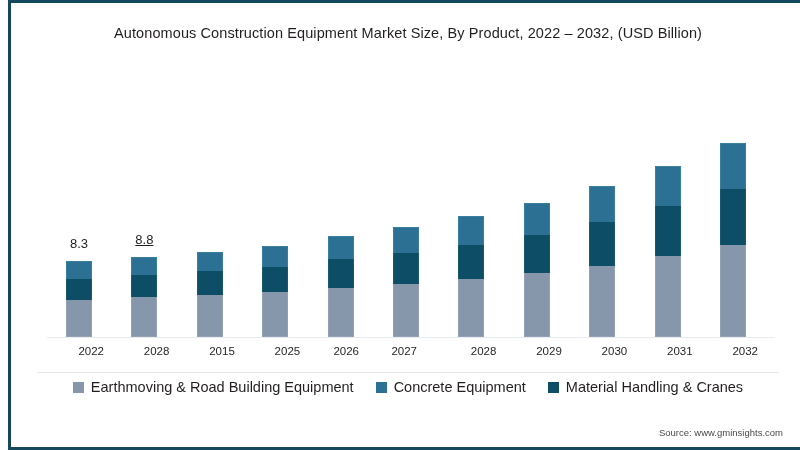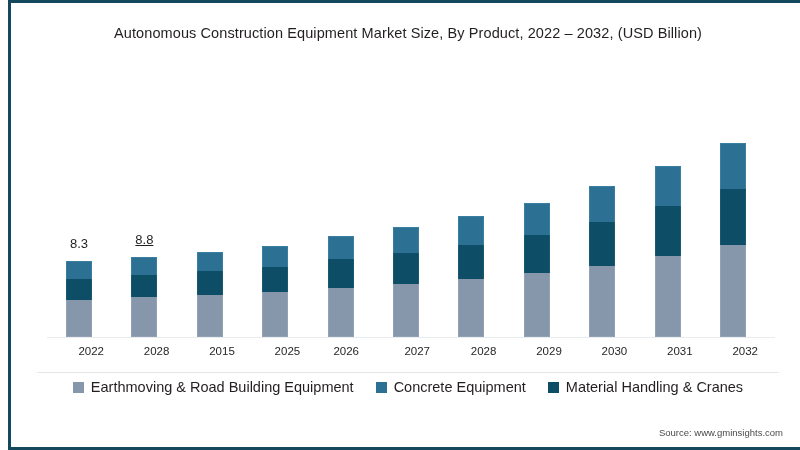--- a/index.html
+++ b/index.html
@@ -251,21 +251,21 @@
         </div>
       </div>
 
     <div id="x-axis">
 
     <div class="x-tick" style="left: 15px;">2022</div>
         <div class="x-tick" style="left: 80.4px;">2028</div>
         <div class="x-tick" style="left: 145.8px;">2015</div>
         <div class="x-tick" style="left: 211.2px;">2025</div>
         <div class="x-tick" style="left: 270px;">2026</div>
-        <div class="x-tick" style="left: 341px;">2027</div>
+        <div class="x-tick" style="left: 328px;">2027</div>
         <div class="x-tick" style="left: 407.4px;">2028</div>
         <div class="x-tick" style="left: 472.8px;">2029</div>
         <div class="x-tick" style="left: 538.2px;">2030</div>
         <div class="x-tick" style="left: 603.6px;">2031</div>
         <div class="x-tick" style="left: 669px;">2032</div>
       </div>
 
     <div id="legend-rule"></div>
 
     <div id="legend">

